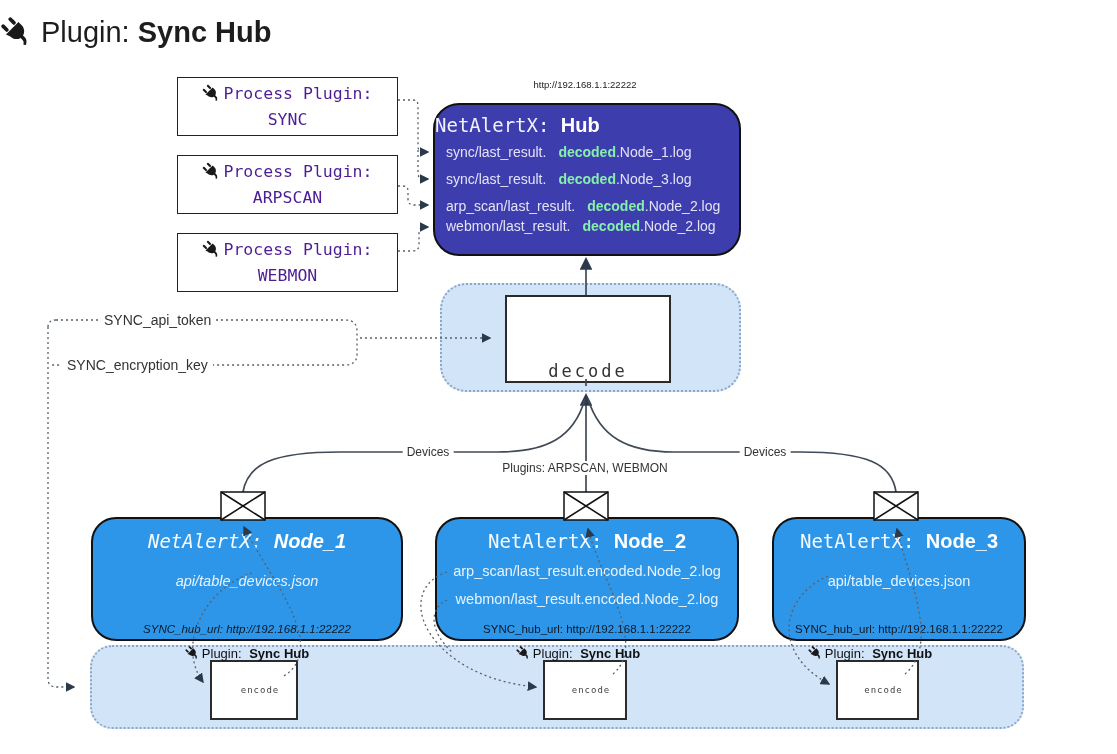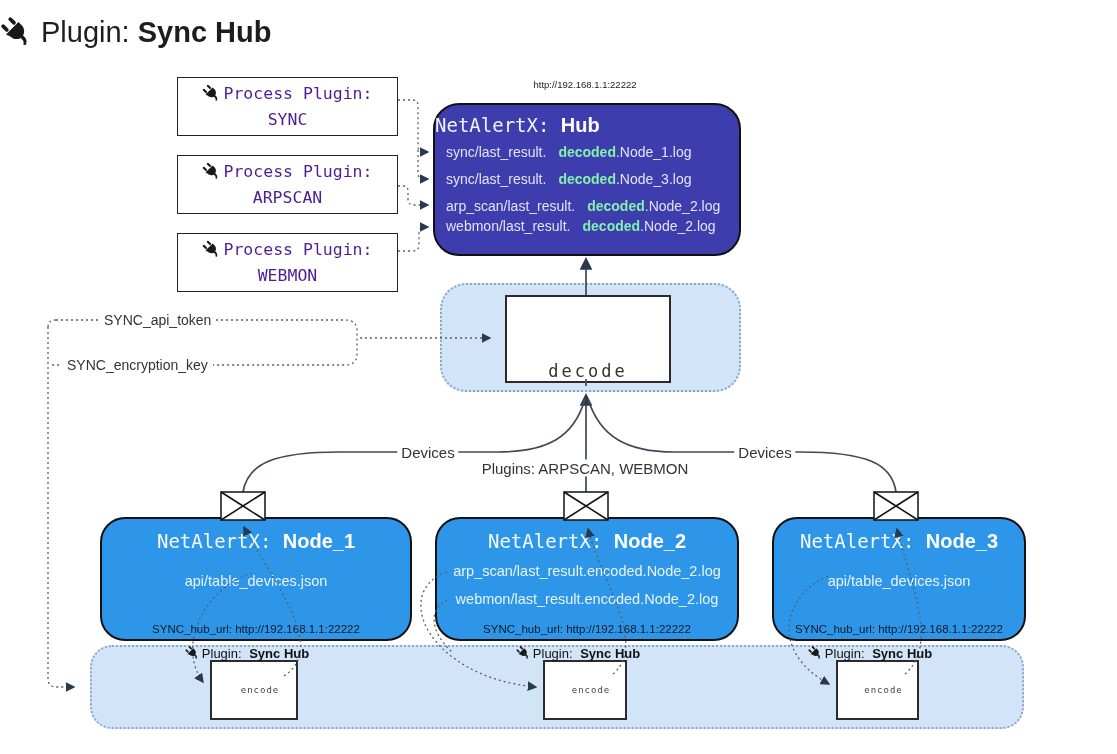--- a/index.html
+++ b/index.html
@@ -25,21 +25,21 @@
   .hub-log{position:absolute;left:11px;right:4px;height:20px;font-size:14px;color:#e3e3f6;white-space:nowrap;}
   .hub-log b{color:#86efac;margin-left:12px;}
   
   .lightbox{background:#d2e4f8;border:2px dotted #8ba6c9;border-radius:26px;z-index:1;}
   .decode-wrap{left:440px;top:283px;width:297px;height:105px;}
   .decode-box{left:505px;top:295px;width:162px;height:84px;background:#fff;border:2px solid #2b2b2b;z-index:2;
               display:flex;align-items:flex-end;justify-content:center;
               font-family:"DejaVu Sans Mono",monospace;font-size:17px;letter-spacing:3px;color:#333;}
   
   .line-label{z-index:6;background:#fff;padding:0 5px;font-size:14px;color:#333;white-space:nowrap;}
-  .edge-label{z-index:6;background:#fff;padding:0 4px;font-size:15px;color:#333;white-space:nowrap;
+  .edge-label{z-index:6;background:#fff;padding:0 4px;font-size:12px;color:#333;white-space:nowrap;
               transform:translate(-50%,-50%);}
   
   .node{background:#2e96e8;border:2px solid #111;border-radius:25px;z-index:2;}
   .node-title{position:absolute;left:0;right:0;top:11px;text-align:center;white-space:nowrap;}
   .node-title .mono{font-family:"DejaVu Sans Mono",monospace;font-size:19px;color:#f4faff;}
   .node-title b{font-size:20px;color:#fff;}
   .node-file{position:absolute;left:0;right:0;text-align:center;font-size:14.5px;color:#e8f3fc;white-space:nowrap;}
   .node-url{position:absolute;left:0;right:0;top:104px;text-align:center;font-size:11.5px;color:#0c1827;white-space:nowrap;}
   
   .band{left:90px;top:645px;width:930px;height:80px;border-radius:22px;}
@@ -116,21 +116,21 @@
       <span>decode</span>
     </div>
 
   <div class="abs line-label" style="left:99px;top:312px;">SYNC_api_token</div>
   <div class="abs line-label" style="left:62px;top:357px;">SYNC_encryption_key</div>
 
   <div class="abs edge-label" style="left:428px;top:452px;">Devices</div>
   <div class="abs edge-label" style="left:585px;top:468px;">Plugins: ARPSCAN, WEBMON</div>
   <div class="abs edge-label" style="left:765px;top:452px;">Devices</div>
 
-  <div class="abs node" style="left:100px;top:517px;width:308px;height:120px;">
+  <div class="abs node" style="left:91px;top:517px;width:308px;height:120px;font-style:italic;">
     <div class="node-title"><span class="mono">NetAlertX:</span><span class="mono">&nbsp;</span><b>Node_1</b></div>
     <div class="node-file" style="top:54px;">api/table_devices.json</div>
     <div class="node-url">SYNC_hub_url: http://192.168.1.1:22222</div>
   </div>
   <div class="abs node" style="left:435px;top:517px;width:300px;height:120px;">
     <div class="node-title"><span class="mono">NetAlertX:</span><span class="mono">&nbsp;</span><b>Node_2</b></div>
     <div class="node-file" style="top:44px;">arp_scan/last_result.encoded.Node_2.log</div>
     <div class="node-file" style="top:72px;">webmon/last_result.encoded.Node_2.log</div>
     <div class="node-url">SYNC_hub_url: http://192.168.1.1:22222</div>
   </div>

